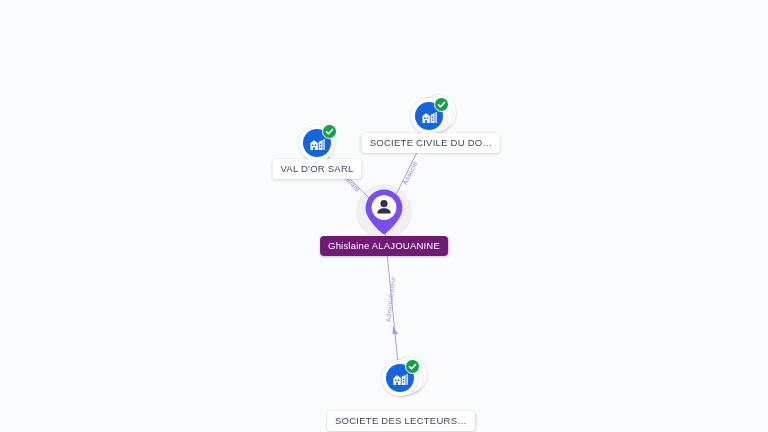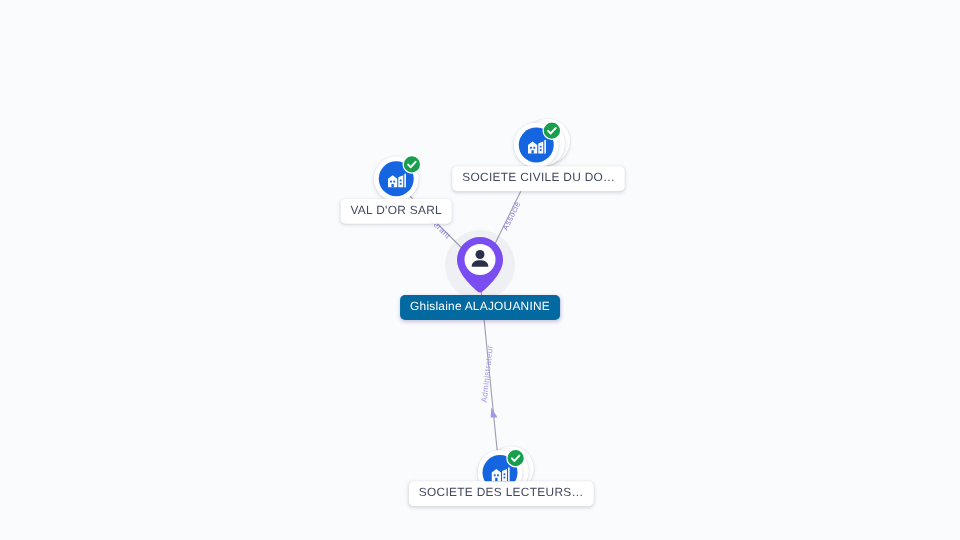--- a/index.html
+++ b/index.html
@@ -108,21 +108,21 @@
     position: absolute;
     transform: translate(-50%, -50%);
     width: 40px;
     height: 48px;
   }
   .person-node .pin svg { display: block; }
 
   .person-label {
     position: absolute;
     transform: translate(-50%, 0);
-    background: #0369a1;
+    background: #701a75;
     color: #ffffff;
     font-size: 9.5px;
     letter-spacing: 0.2px;
     line-height: 1;
     padding: 5px 8px;
     border-radius: 4px;
     white-space: nowrap;
     box-shadow: 0 1px 3px rgba(60,40,120,0.25);
   }
 
@@ -238,16 +238,16 @@
           <rect x="15.3" y="12.2" width="2" height="2" fill="#1565e0"></rect>
           <rect x="15.3" y="16" width="2" height="2" fill="#1565e0"></rect>
         </svg>
       </div>
       <div class="check">
         <svg width="9" height="9" viewBox="0 0 24 24" fill="none" stroke="#ffffff" stroke-width="4.2" stroke-linecap="round" stroke-linejoin="round">
           <path d="M4 12.5 L9.5 18 L20 6.5"></path>
         </svg>
       </div>
     </div>
-    <div class="node-label" style="left:0px; top:6px;">SOCIETE DES LECTEURS…</div>
+    <div class="node-label" style="left:0px; top:32px;">SOCIETE DES LECTEURS…</div>
   </div>
 
 </div>
 
 </body></html>

